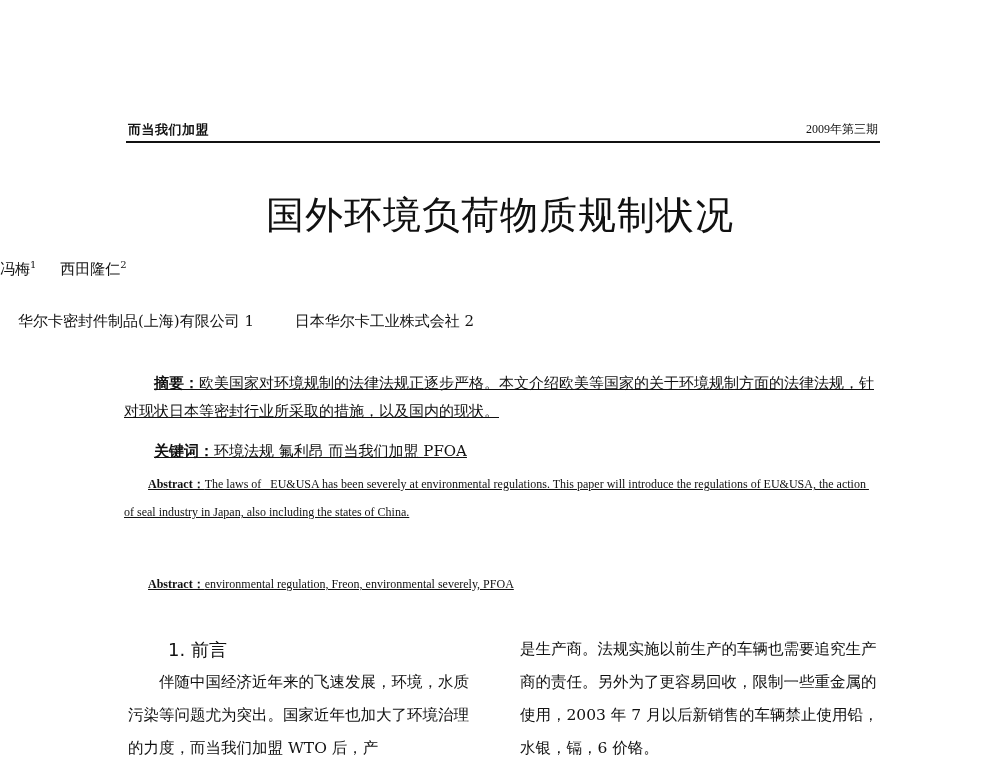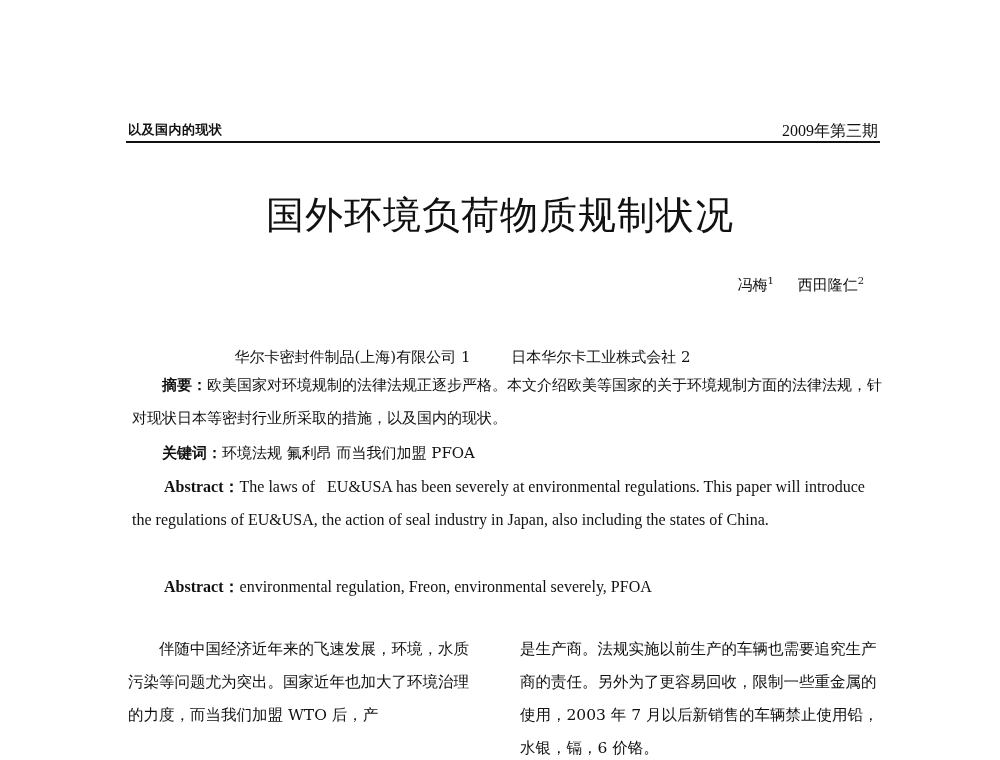--- a/index.html
+++ b/index.html
@@ -1,38 +1,38 @@
 <!DOCTYPE html>
 <html><head>
 <meta charset="utf-8">
 <style>
   html, body { margin: 0; padding: 0; background: #ffffff; }
   body { width: 1000px; height: 760px; position: relative; overflow: hidden; color: #111; font-family: "DejaVu Serif", "Liberation Serif", serif; }
   .abs { position: absolute; }
   .running-head-left { left: 128px; top: 121px; font-size: 13px; font-family: "DejaVu Sans", sans-serif; font-weight: bold; letter-spacing: 0.5px; }
-  .running-head-right { right: 122px; top: 121px; font-size: 16px; font-family: "Liberation Serif", serif; }
+  .running-head-right { right: 122px; top: 121px; font-size: 12px; font-family: "Liberation Serif", serif; }
   .head-rule { left: 126px; top: 141px; width: 754px; height: 2px; background: #111; }
   .title { left: 0; width: 1000px; top: 190px; text-align: center; font-size: 38px; font-family: Liberation Sans, sans-serif; letter-spacing: 1px; }
-  .authors { left: 0; width: 864px; top: 275px; text-align: right; font-size: 15px; font-family: "DejaVu Serif", serif; }
+  .authors { left: 0; width: 864px; top: 259px; text-align: left; font-size: 15px; font-family: "DejaVu Serif", serif; }
   .authors sup { font-size: 10px; vertical-align: 6px; }
-  .affil { left: 0; width: 925px; top: 312px; text-align: center; font-size: 15px; font-family: "DejaVu Serif", serif; margin-top: 36px; }
+  .affil { left: 0; width: 925px; top: 312px; font-size: 15px; font-family: "DejaVu Serif", serif; }
   .affil span { margin: 0 18px; }
-  .para { left: 132px; width: 752px; font-size: 15px; line-height: 33px; font-family: "DejaVu Serif", serif; }
-  .para.en { font-family: "Liberation Serif", serif; font-size: 16px; }
+  .para { left: 124px; width: 752px; font-size: 15px; line-height: 28px; font-family: "DejaVu Serif", serif; text-decoration: underline; }
+  .para.en { font-family: "Liberation Serif", serif; font-size: 12px; }
   .lbl { font-weight: bold; }
   .col { font-size: 15.5px; line-height: 33px; font-family: "DejaVu Serif", serif; }
   .col-left { left: 128px; width: 355px; top: 633px; }
   .col-right { left: 520px; width: 362px; top: 633px; }
   .sec-head { font-size: 18px; padding-left: 40px; font-family: "DejaVu Sans", sans-serif; }
   .indent { text-indent: 2em; }
 </style>
 </head>
 <body>
 
-<div class="abs running-head-left">以及国内的现状</div>
+<div class="abs running-head-left">而当我们加盟</div>
 <div class="abs running-head-right">2009年第三期</div>
 <div class="abs head-rule"></div>
 
 <div class="abs title">国外环境负荷物质规制状况</div>
 
 <div class="abs authors">
   <span>冯梅</span><sup>1</sup>
   &nbsp;&nbsp;&nbsp;
   <span>西田隆仁</span><sup>2</sup>
 </div>
@@ -52,18 +52,19 @@
 
 <div class="abs para en indent" style="top:470px;">
   <span class="lbl">Abstract：</span><span style="white-space:pre-wrap;">The laws of   EU&amp;USA has been severely at environmental regulations. This paper will introduce the regulations of EU&amp;USA, the action of seal industry in Japan, also including the states of China.</span>
 </div>
 
 <div class="abs para en indent" style="top:570px;">
   <span class="lbl">Abstract：</span><span>environmental regulation, Freon, environmental severely, PFOA</span>
 </div>
 
 <div class="abs col col-left">
+  <div class="sec-head">1. 前言</div>
   <div class="indent">伴随中国经济近年来的飞速发展，环境，水质污染等问题尤为突出。国家近年也加大了环境治理的力度，而当我们加盟 WTO 后，产</div>
 </div>
 
 <div class="abs col col-right">
   <div>是生产商。法规实施以前生产的车辆也需要追究生产商的责任。另外为了更容易回收，限制一些重金属的使用，2003 年 7 月以后新销售的车辆禁止使用铅，水银，镉，6 价铬。</div>
 </div>
 
 </body></html>

